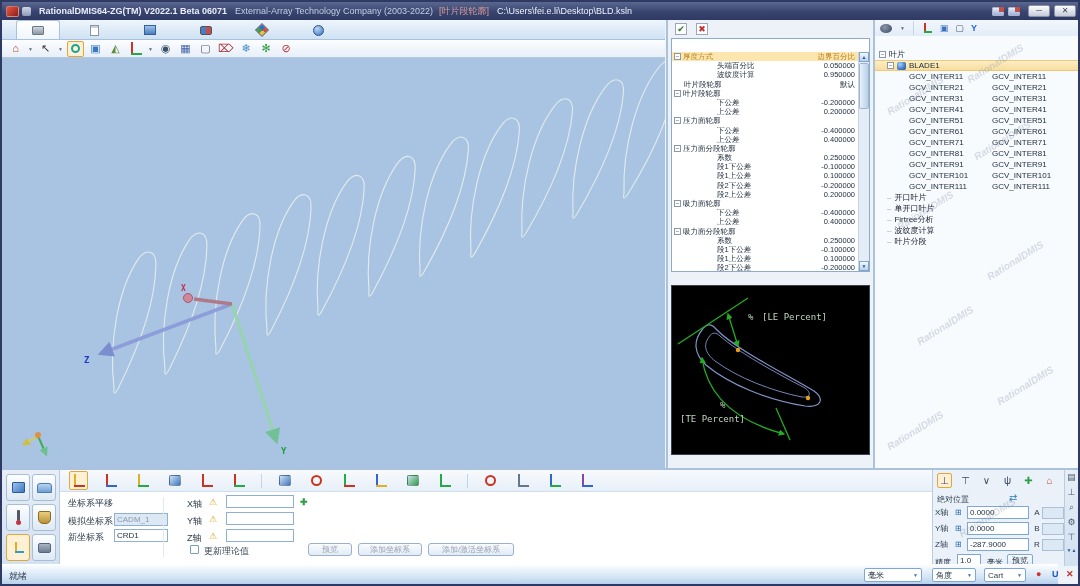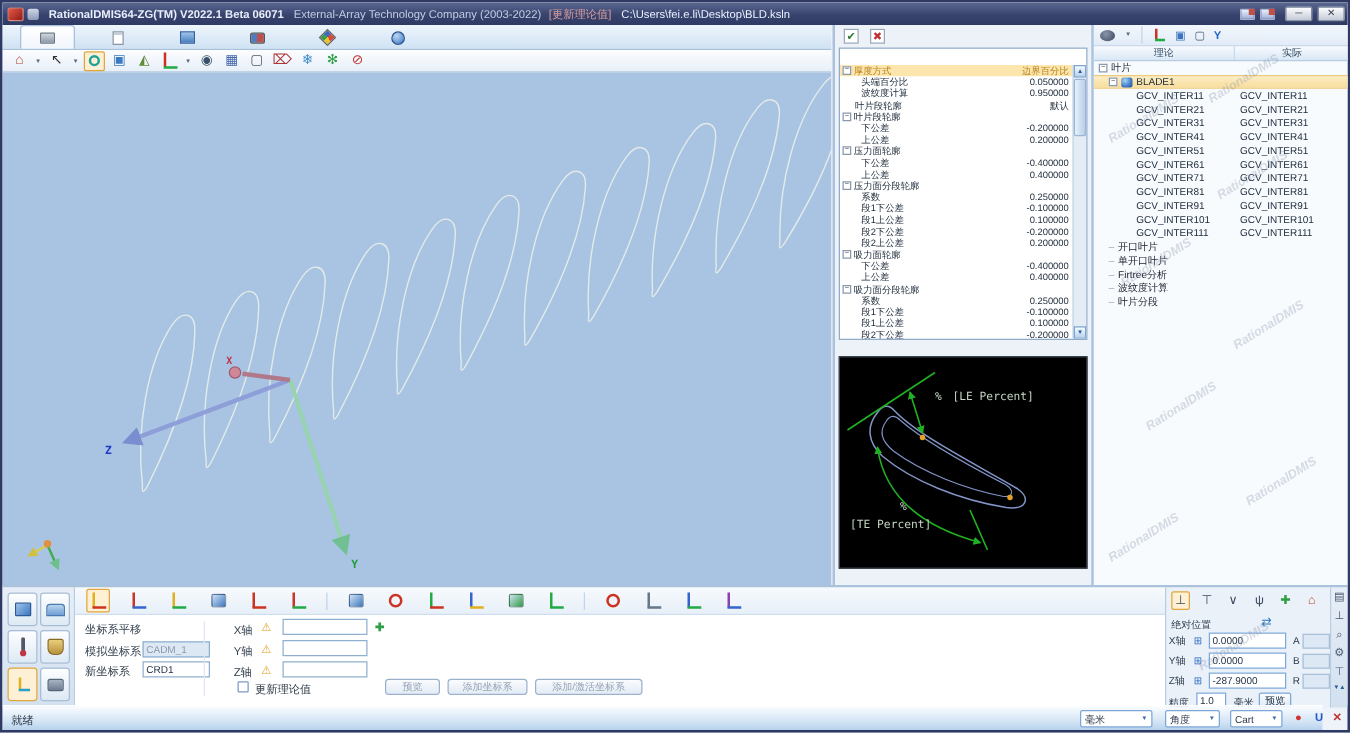--- a/index.html
+++ b/index.html
@@ -47,21 +47,21 @@
 .ptable{position:absolute;left:3px;top:18px;width:199px;height:234px;border:1px solid #8fabc9;background:#fff;overflow:hidden;}
 .phead{display:flex;height:13px;background:linear-gradient(#f8fbfe,#d9e7f6);border-bottom:1px solid #b9cde2;font-size:8px;color:#334a60;}
 .phc1{width:116px;text-align:center;line-height:12px;border-right:1px solid #c9d9ea;}
 .phc2{flex:1;text-align:center;line-height:12px;}
 .pbody{position:absolute;top:13px;left:0;right:11px;bottom:0;}
 .prow{display:flex;height:9.2px;font-size:7.5px;line-height:9.2px;color:#1c2a3a;}
 .prow.hl{background:#fce6ae;color:#b8821e;}
 .pl{flex:1;display:flex;align-items:center;white-space:nowrap;overflow:hidden;}
 .pl.g{padding-left:2px;gap:2px;}
 .pl.f{padding-left:12px;}
-.pl.i{padding-left:17px;}
+.pl.i{padding-left:17px;margin-left:28px;}
 .exp{width:7px;height:7px;border:1px solid #8899aa;background:#fff;color:#445;font-size:6px;line-height:5px;text-align:center;flex:none;}
 .pv{width:72px;text-align:right;padding-right:3px;white-space:nowrap;}
 .vscroll{position:absolute;right:0;top:13px;width:11px;bottom:0;background:#e4edf6;border-left:1px solid #c2d4e6;}
 .sbtn{position:absolute;left:0;width:10px;height:10px;background:linear-gradient(#f4f9ff,#b9d2ec);border:1px solid #7fa6cc;font-size:5px;line-height:8px;text-align:center;color:#2a5a9a;}
 .sthumb{position:absolute;top:11px;left:0;width:10px;height:46px;background:linear-gradient(90deg,#e8f1fa,#b9cfe8);border:1px solid #9ab6d4;border-radius:2px;}
 .preview{position:absolute;left:3px;top:265px;width:199px;height:170px;background:#000;border:1px solid #39414f;}
 
 .tpanel{position:absolute;left:871px;top:18px;width:206px;height:448px;background:#f8fbfe;border-left:2px solid #aac2dc;overflow:hidden;}
 .ttool{height:16px;display:flex;align-items:center;padding-left:5px;gap:7px;background:linear-gradient(#f2f7fc,#e2ecf7);}
 .teye{width:12px;height:9px;border-radius:50%;background:radial-gradient(circle at 40% 35%,#8895aa,#39445c);}
@@ -125,21 +125,21 @@
 </head>
 <body>
 
 <div class="window">
 
   <div class="titlebar">
     <span class="appico"></span>
     <span class="pinico"></span>
     <span class="ttl-app">RationalDMIS64-ZG(TM) V2022.1 Beta 06071</span>
     <span class="ttl-co">External-Array Technology Company (2003-2022)</span>
-    <span class="ttl-ed">[更新理论值]</span>
+    <span class="ttl-ed">[叶片段轮廓]</span>
     <span class="ttl-path">C:\Users\fei.e.li\Desktop\BLD.ksln</span>
     <span class="wc">
       <span class="wcico"></span>
       <span class="wcico"></span>
       <span class="wbtn">─</span>
       <span class="wbtn">✕</span>
     </span>
   </div>
 
   <div class="tabs">
@@ -430,24 +430,20 @@
       <span class="caret">▼</span>
       <span class="vsep"></span>
       <span class="axicon" style="width:12px;height:12px">
           <i class="vb" style="background:#cc3322;height:9px"></i>
           <i class="hb" style="background:#22aa44;width:8px"></i>
         </span>
       <span class="tico" style="color:#3a74c0">▣</span>
       <span class="tico" style="color:#4a5a70">▢</span>
       <span class="tico" style="color:#2266cc;font-weight:bold">Y</span>
     </div>
-    <div class="thead">
-      <span class="thc1">理论</span>
-      <span class="thc2">实际</span>
-    </div>
     <div class="tbody">
         <div class="trow root">
           <span class="exp">−</span>
           <span>叶片</span>
         </div>
         <div class="trow blade">
           <span class="exp">−</span>
           <span class="gem"></span>
           <span>BLADE1</span>
         </div>

